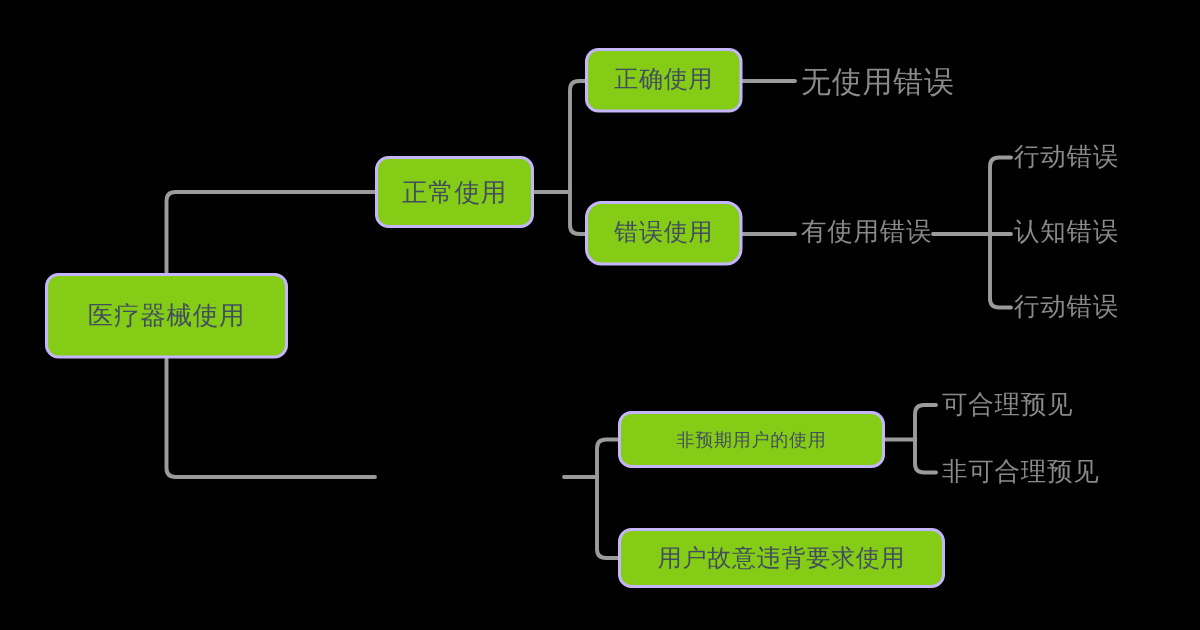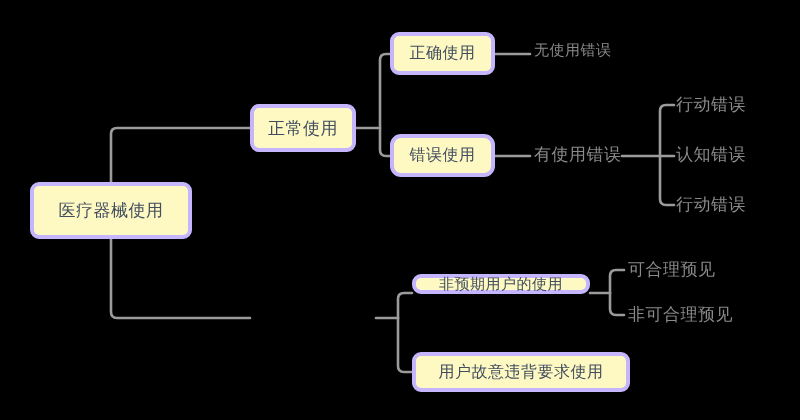--- a/index.html
+++ b/index.html
@@ -17,22 +17,22 @@
   }
   #edges {
     position: absolute;
     left: 0; top: 0;
     width: 800px;
     height: 420px;
   }
   .node {
     position: absolute;
     box-sizing: border-box;
-    background: #fef9c3;
-    border: 4px solid #c4b5fd;
+    background: #84cc16;
+    border: 2px solid #c4b5fd;
     border-radius: 9px;
     color: #424e5e;
     display: flex;
     align-items: center;
     justify-content: center;
     white-space: nowrap;
     letter-spacing: 0.5px;
     z-index: 3;
   }
   .leaf {
@@ -83,25 +83,25 @@
 
   <div class="node" style="left:250px; top:104px; width:106px; height:48px; font-size:17px;">正常使用</div>
 
   <div class="node" style="left:30px; top:182px; width:162px; height:57px; font-size:17px;">医疗器械使用</div>
 
   <div class="node" style="left:390px; top:32px; width:105px; height:43px; font-size:16px;">正确使用</div>
 
   <div class="node" style="left:390px; top:134px; width:105px; height:43px; font-size:16px;border-radius:11px;">错误使用</div>
 
 
-  <div class="node" style="left:412px; top:274px; width:178px; height:20px; font-size:15px;">非预期用户的使用</div>
+  <div class="node" style="left:412px; top:274px; width:178px; height:38px; font-size:12px;">非预期用户的使用</div>
 
   <div class="node" style="left:412px; top:352px; width:218px; height:40px; font-size:16px;">用户故意违背要求使用</div>
 
-  <div class="leaf" style="left:534px; top:41px; font-size:15px;">无使用错误</div>
+  <div class="leaf" style="left:534px; top:41px; font-size:20px;">无使用错误</div>
 
   <div class="leaf" style="left:534px; top:143px; font-size:17px;">有使用错误</div>
 
   <div class="leaf" style="left:676px; top:93px; font-size:17px;">行动错误</div>
 
   <div class="leaf" style="left:676px; top:193px; font-size:17px;">行动错误</div>
 
   <div class="leaf" style="left:676px; top:143px; font-size:17px;">认知错误</div>
 
   <div class="leaf" style="left:628px; top:258px; font-size:17px;">可合理预见</div>

